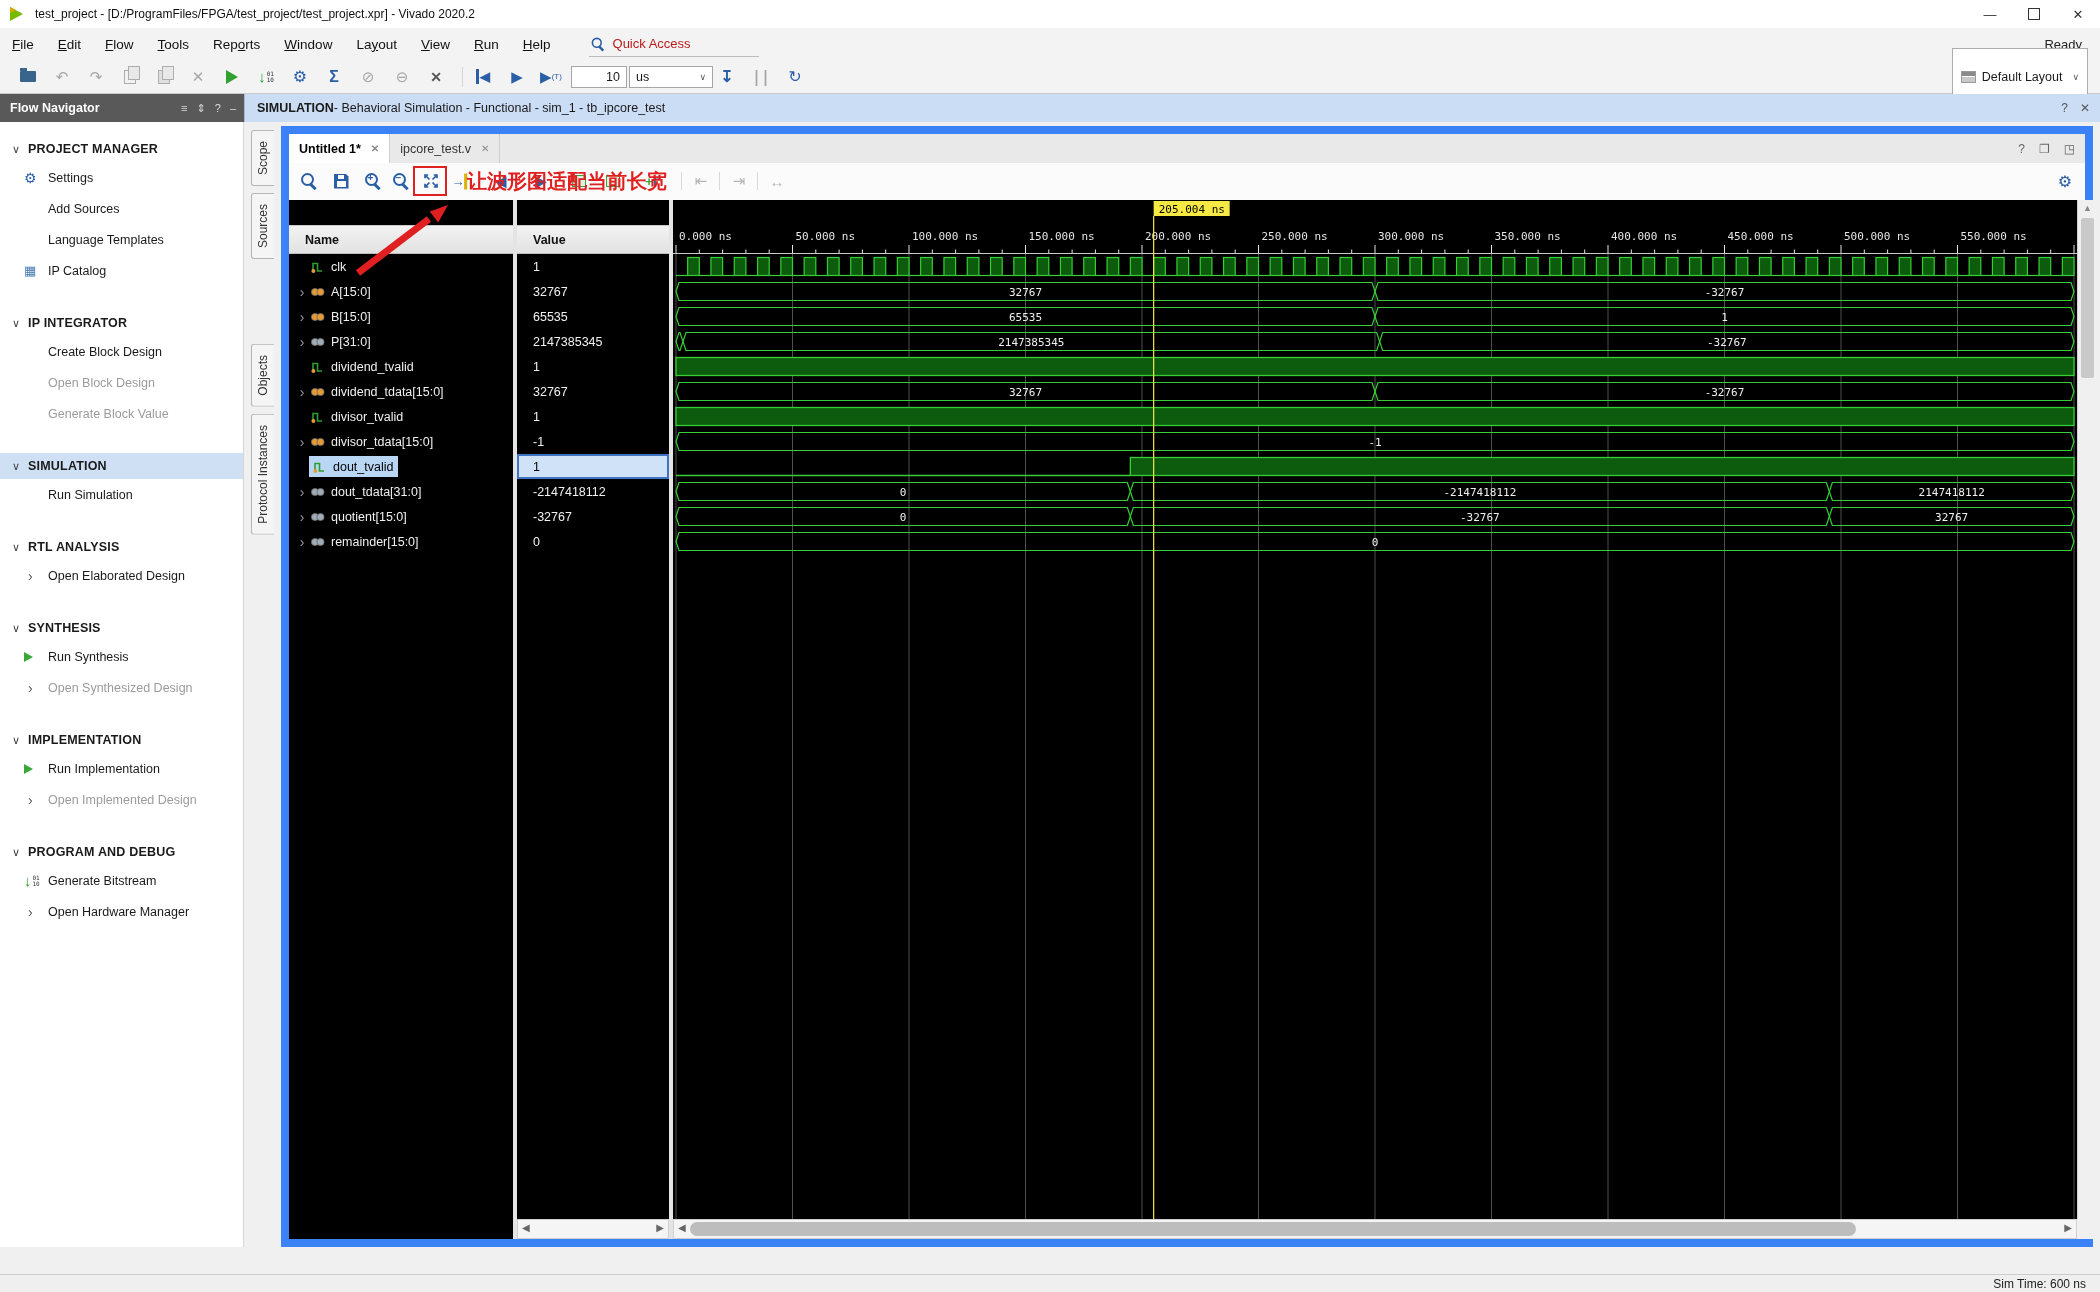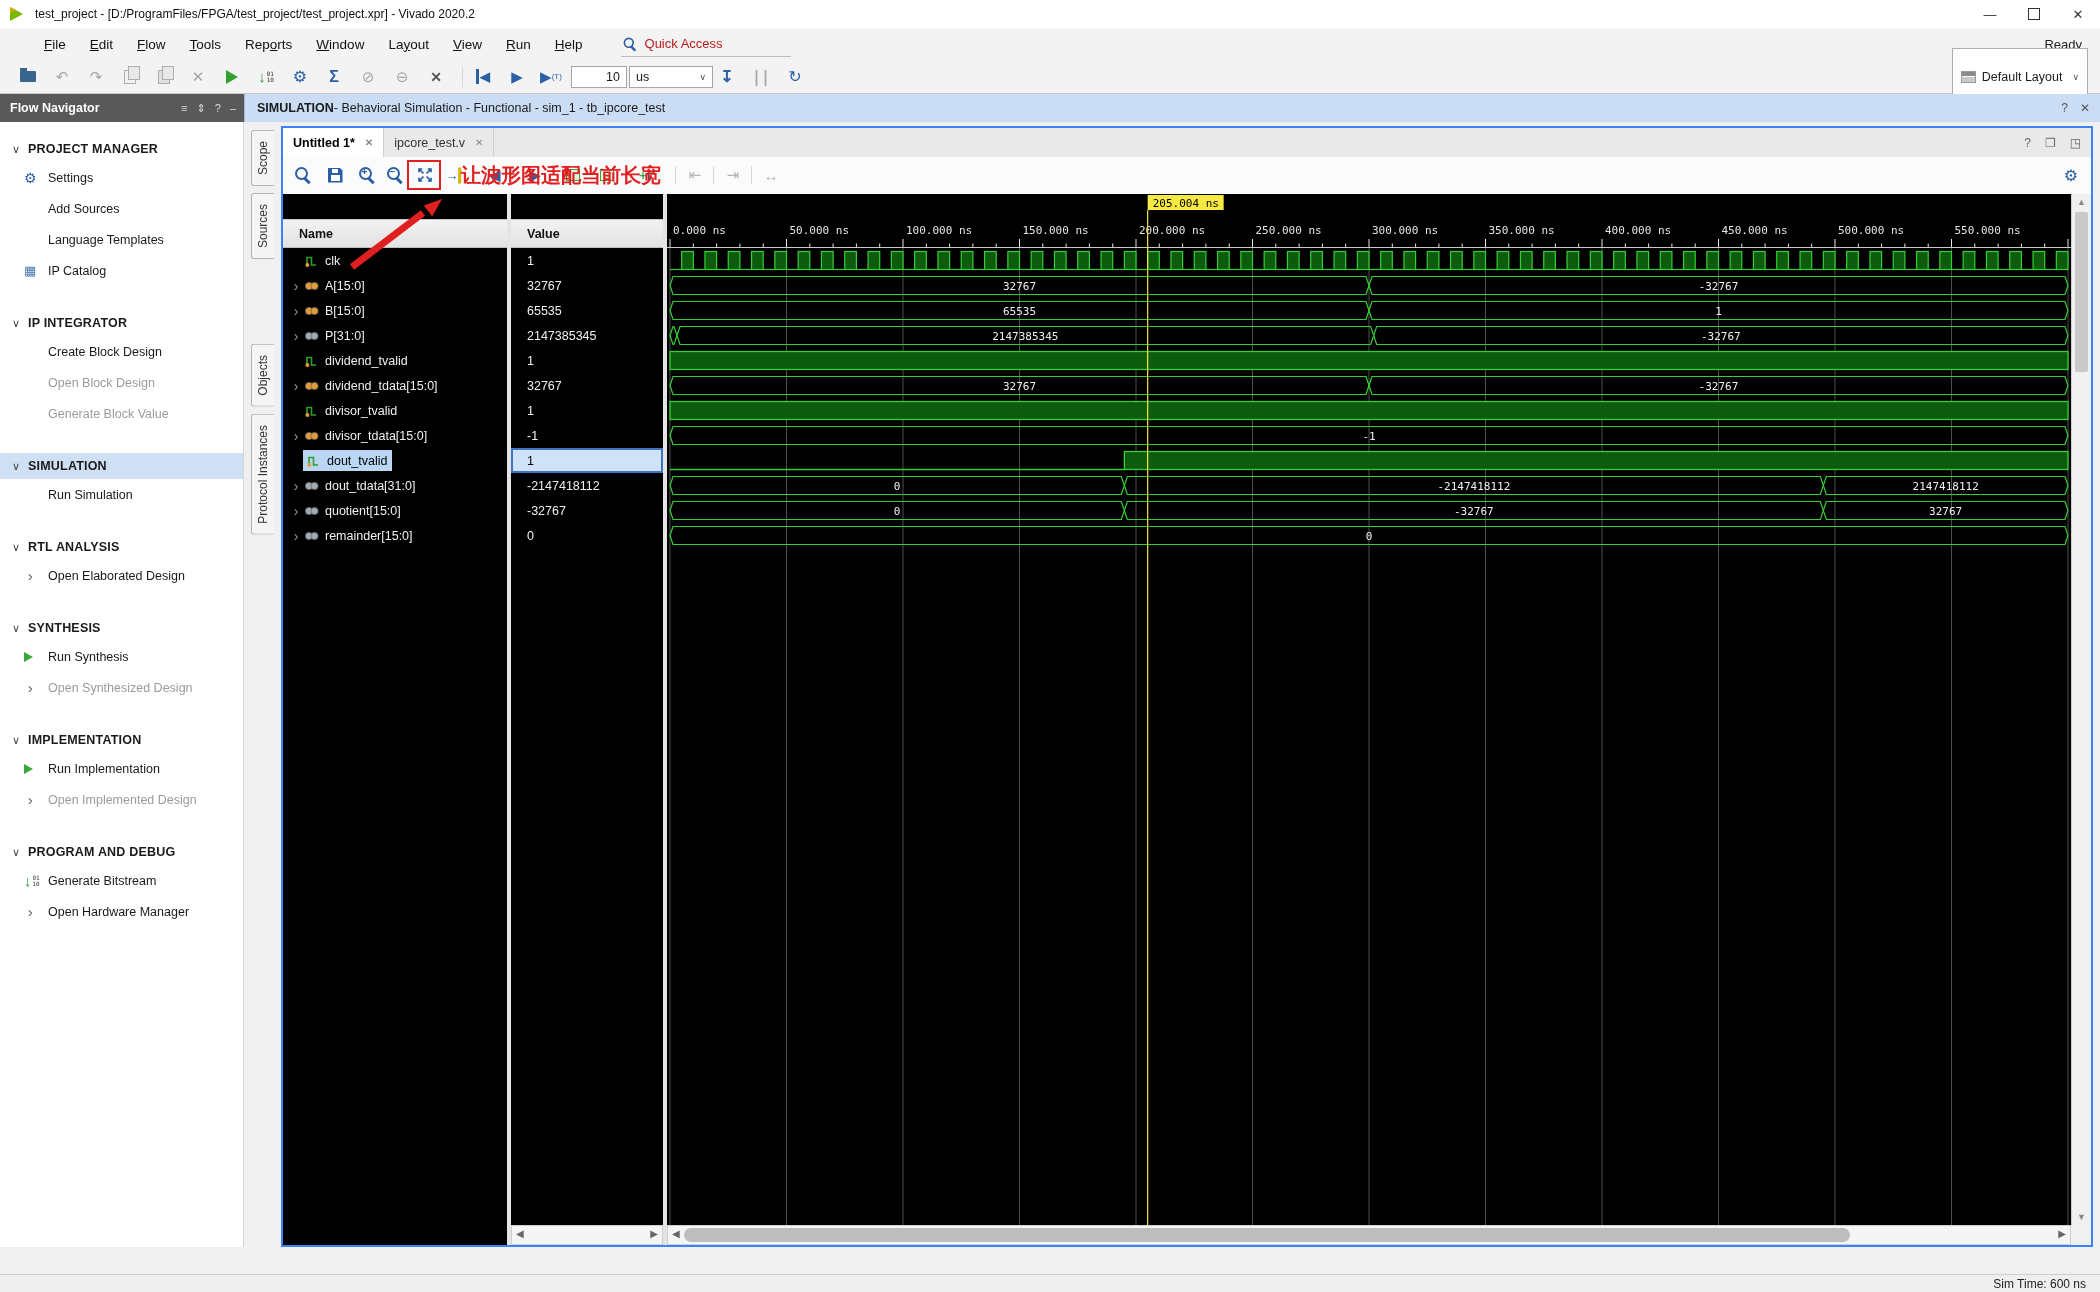--- a/index.html
+++ b/index.html
@@ -79,21 +79,21 @@
   .ipic{color:#4a7ab0;font-size:13px;}
   .play-sm{width:0;height:0;border-left:9px solid #38a838;border-top:5.5px solid transparent;border-bottom:5.5px solid transparent;display:inline-block;}
   
   .side-strip{position:absolute;left:244px;top:122px;width:37px;height:1125px;background:#f0f0f0;}
   .stg{display:flex;flex-direction:column;align-items:center;}
   .stg1{margin-top:8px;}
   .stg2{margin-top:78px;}
   .vtab{writing-mode:vertical-rl;transform:rotate(180deg);border:1px solid #b5b5b5;border-left:none;
         background:#f5f5f5;color:#333;font-size:12px;padding:10px 4px;margin-bottom:7px;border-radius:0 3px 3px 0;}
   
-  .wave-window{position:absolute;left:281px;top:126px;width:1812px;height:1121px;border:2px solid #3b82f6;
+  .wave-window{position:absolute;left:281px;top:126px;width:1812px;height:1121px;border:8px solid #3b82f6;
                background:#14532d;box-sizing:border-box;}
   .tab-row{position:absolute;left:0;top:0;right:0;height:29px;background:#e9e9e9;border-bottom:1px solid #c6c6c6;
            display:flex;align-items:stretch;}
   .wtab{display:flex;align-items:center;padding:0 10px;font-size:12.5px;color:#333;border-right:1px solid #cfcfcf;}
   .wtab.active{background:#fff;font-weight:bold;color:#000;}
   .wtab .closex{margin-left:10px;font-size:10px;color:#888;}
   .tr-icons{margin-left:auto;display:flex;align-items:center;gap:14px;padding-right:10px;font-size:12px;color:#666;}
   .wave-toolbar{position:absolute;left:0;top:29px;right:0;height:37px;background:#fbfbfb;border-bottom:1px solid #d5d5d5;}
   .wti{position:absolute;top:6px;width:24px;height:24px;display:flex;align-items:center;justify-content:center;}
   .wsep{position:absolute;top:9px;width:1px;height:18px;background:#d8d8d8;}
@@ -165,21 +165,21 @@
     <div class="win-controls">
       <span class="win-btn">—</span>
       <span class="win-btn">
           <span class="sq"></span>
         </span>
       <span class="win-btn">✕</span>
     </div>
   </div>
 
   <div class="menubar">
-    <div id="menu-items" style="display:flex;margin-left:32px;">
+    <div id="menu-items" style="display:flex;">
         <span class="menu-item"><u>F</u>ile</span>
         <span class="menu-item"><u>E</u>dit</span>
         <span class="menu-item"><u>F</u>low</span>
         <span class="menu-item"><u>T</u>ools</span>
         <span class="menu-item">Rep<u>o</u>rts</span>
         <span class="menu-item"><u>W</u>indow</span>
         <span class="menu-item">La<u>y</u>out</span>
         <span class="menu-item"><u>V</u>iew</span>
         <span class="menu-item"><u>R</u>un</span>
         <span class="menu-item"><u>H</u>elp</span>

